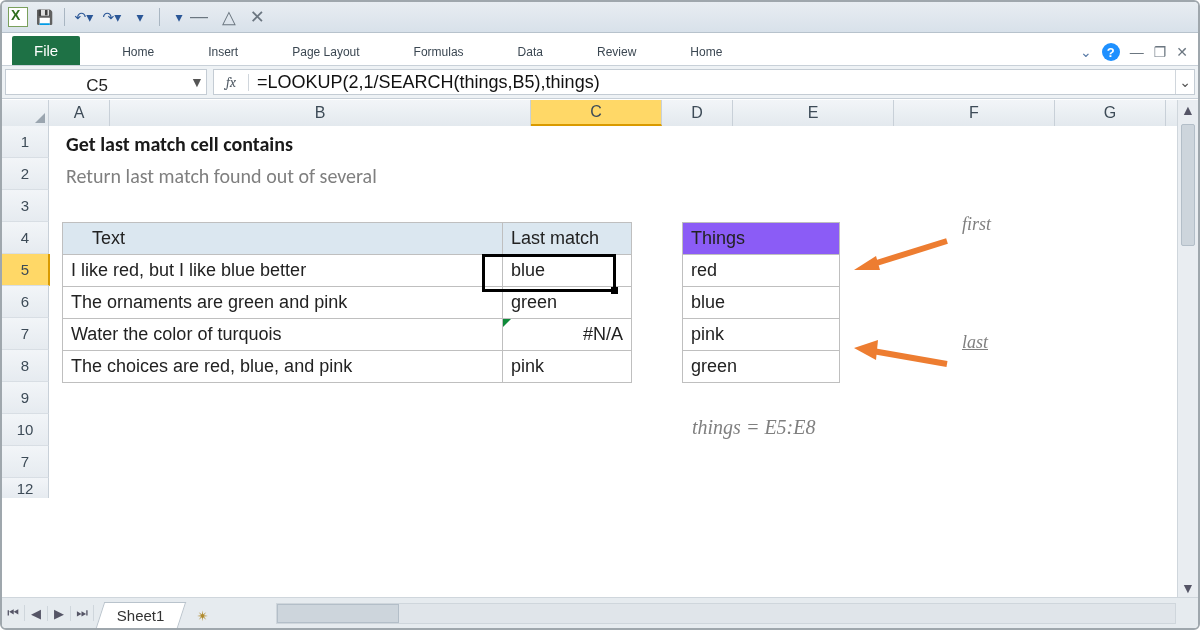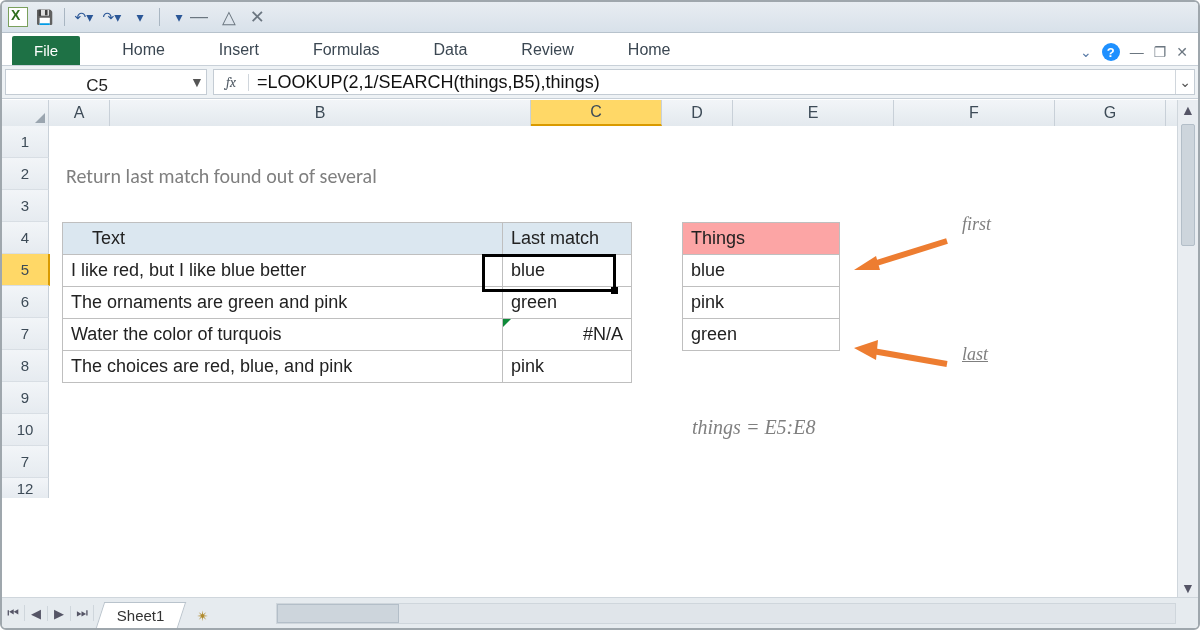--- a/index.html
+++ b/index.html
@@ -9,21 +9,21 @@
   .titlebar .xl-icon{width:18px;height:18px;background:#fff;border:1px solid #7aa05c;position:relative;margin-right:6px;}
   .titlebar .xl-icon::after{content:"X";position:absolute;left:2px;top:-1px;color:#2f6e1d;font-weight:bold;font-size:14px;font-family:Arial;}
   .qat{display:flex;align-items:center;gap:6px;}
   .qat .qbtn{width:22px;height:22px;display:flex;align-items:center;justify-content:center;color:#2b5797;font-size:14px;}
   .qat .sep{width:1px;height:18px;background:#a9b6c2;margin:0 2px;}
   .titlebar .title{flex:1;text-align:center;color:#4a5a66;font-size:15px;}
   .winbtns{display:flex;gap:14px;color:#6b7680;font-size:18px;padding-right:4px;}
   
   .ribbon{height:32px;background:#fff;display:flex;align-items:flex-end;border-bottom:1px solid #c8d0d8;padding-left:10px;position:relative;}
   .file-tab{background:#1e7145;color:#fff;padding:6px 22px 6px 22px;font-size:15px;border-radius:2px 2px 0 0;margin-right:28px;}
-  .rtab{color:#3b4752;font-size:16px;padding:6px 14px;margin-right:26px;}
+  .rtab{color:#3b4752;font-size:12px;padding:6px 14px;margin-right:26px;}
   .ribbon-right{position:absolute;right:10px;bottom:4px;display:flex;align-items:center;gap:10px;color:#6b7680;}
   .help-icon{width:18px;height:18px;border-radius:50%;background:#1e90ff;color:#fff;font-size:13px;display:flex;align-items:center;justify-content:center;font-weight:bold;}
   
   .fbar{height:32px;border-bottom:1px solid #c8d0d8;display:flex;align-items:stretch;background:#eef2f5;}
   .namebox-wrap{width:200px;display:flex;align-items:center;border-right:1px solid #c8d0d8;background:#fff;margin:3px;border:1px solid #c4ccd4;}
   .namebox{flex:1;text-align:center;font-size:17px;color:#222;margin-top:8px;}
   .nb-dd{width:18px;text-align:center;color:#555;}
   .fx-area{flex:1;margin:3px 3px 3px 3px;border:1px solid #c4ccd4;background:#fff;display:flex;align-items:center;}
   .fx-label{width:34px;text-align:center;font-style:italic;font-family:"Cambria",serif;color:#525c66;border-right:1px solid #d0d6dc;}
   .fx-input{flex:1;padding:0 8px;font-size:18px;color:#111;}
@@ -46,21 +46,21 @@
   .rh.sel{background:#ffd867;border-right:2px solid #d99a00;}
   .cellspace{position:relative;flex:1;}
   
   .tbl{position:absolute;border-collapse:collapse;}
   .tbl td,.tbl th{border:1px solid #bfbfbf;padding:4px 8px;font-size:18px;color:#222;text-align:left;height:23px;}
   .tbl th{font-weight:normal;}
   .tbl1{left:60px;top:96px;}
   .tbl1 th{background:#dbe7f0;}
   .tbl1 .col-b{width:402px;padding-left:29px;} .tbl1 .col-c{width:112px;}
   .tbl2{left:680px;top:96px;}
-  .tbl2 th{background:#fca5a5;}
+  .tbl2 th{background:#8b5cf6;}
   .tbl2 td,.tbl2 th{width:140px;}
   .hdr1{position:absolute;left:64px;top:6px;font:bold 20px "Calibri","Segoe UI";color:#1a1a1a;}
   .hdr2{position:absolute;left:64px;top:38px;font:20px "Calibri","Segoe UI";color:#7f7f7f;}
   .na{color:#222;text-align:center;}
   .err-tri{position:absolute;width:0;height:0;border-top:8px solid #0f8a3a;border-right:8px solid transparent;}
   
   .active-cell{position:absolute;border:3px solid #000;background:transparent;pointer-events:none;}
   .active-cell .handle{position:absolute;right:-5px;bottom:-5px;width:7px;height:7px;background:#000;}
   
   .hand{position:absolute;font-family:"Segoe Script","Comic Sans MS",cursive;color:#7f7f7f;font-size:18px;font-style:italic;}
@@ -96,20 +96,21 @@
       <span>—</span>
       <span>△</span>
       <span>✕</span>
     </div>
   </div>
 
   <div class="ribbon">
     <div class="file-tab">File</div>
     <div class="rtab">Home</div>
     <div class="rtab">Insert</div>
+    <div class="rtab">Page Layout</div>
     <div class="rtab">Formulas</div>
     <div class="rtab">Data</div>
     <div class="rtab">Review</div>
     <div class="rtab">Home</div>
     <div class="ribbon-right">
       <span style="color:#5a7ca8;">⌄</span>
       <span class="help-icon">?</span>
       <span>—</span>
       <span>❐</span>
       <span>✕</span>
@@ -183,20 +184,21 @@
         </div>
       <div class="row">
           <div class="rh">7</div>
           <div class="cellspace"></div>
         </div>
       <div class="row" style="height:20px">
           <div class="rh" style="border-bottom:none">12</div>
           <div class="cellspace"></div>
         </div>
 
+      <div class="hdr1">Get last match cell contains</div>
       <div class="hdr2">Return last match found out of several</div>
 
       <table class="tbl tbl1">
         <tbody>
             <tr>
           <th class="col-b">Text</th>
           <th class="col-c">Last match</th>
         </tr>
         <tr>
               <td>I like red, but I like blue better</td>
@@ -219,37 +221,40 @@
             </tr>
       </tbody>
         </table>
 
       <table class="tbl tbl2">
         <tbody>
             <tr>
               <th>Things</th>
             </tr>
         <tr>
+              <td>red</td>
+            </tr>
+        <tr>
               <td>blue</td>
             </tr>
         <tr>
               <td>pink</td>
             </tr>
         <tr>
               <td>green</td>
             </tr>
       </tbody>
         </table>
 
       <div class="active-cell" style="left:480px;top:128px;width:128px;height:32px;">
         <div class="handle"></div>
       </div>
 
       <div class="hand" style="left:960px;top:88px;">first</div>
-      <div class="hand" style="left:960px;top:218px;text-decoration:underline;">last</div>
+      <div class="hand" style="left:960px;top:206px;text-decoration:underline;">last</div>
       <div class="hand" style="left:690px;top:290px;font-size:20px;">things = E5:E8</div>
 
       <div class="arrow" style="left:850px;top:110px;">
         <svg width="100" height="40">
             <defs></defs>
           <line x1="95" y1="5" x2="15" y2="30" stroke="#ed7d31" stroke-width="6"></line>
           <polygon points="2,34 24,20 28,34" fill="#ed7d31"></polygon>
         </svg>
       </div>
       <div class="arrow" style="left:850px;top:210px;">

